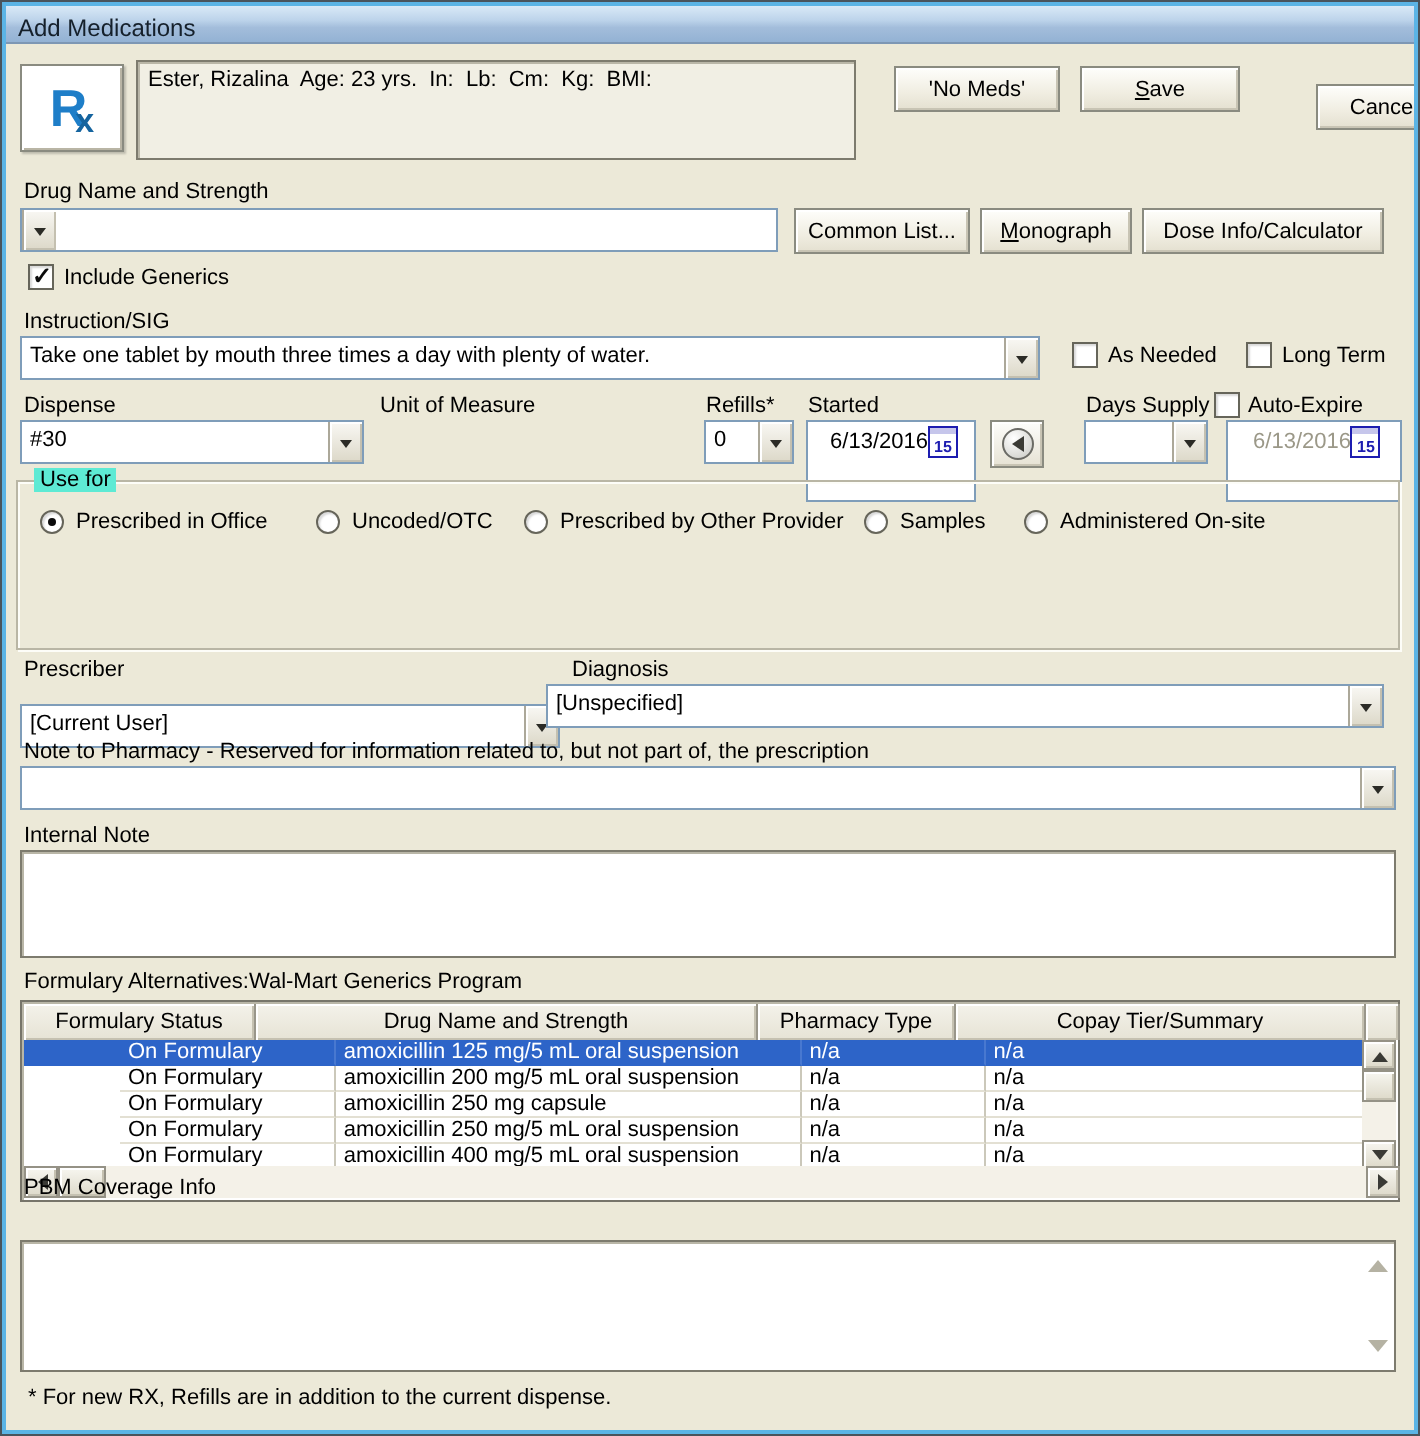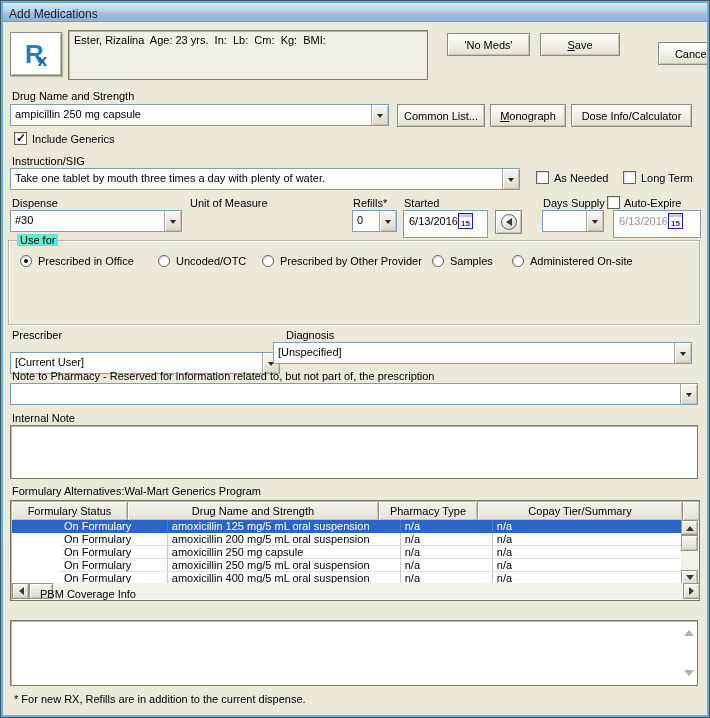--- a/index.html
+++ b/index.html
@@ -54,22 +54,22 @@
     border:1px solid #8A8B80; box-shadow: inset 1px 1px 0 #FFFFFF, inset -1px -1px 0 #B9B5A5, 1px 1px 1px rgba(0,0,0,0.2);
     display:flex; align-items:center; justify-content:center; }
   .rx-r { font-size:26px; font-weight:bold; color:#1E7EC8; line-height:26px; }
   .rx-x { font-size:17px; font-weight:bold; color:#15649F; margin:14px 0 0 -6px; }
 
   
   .calbtn { width:15px; height:16px; margin:2px 2px 0 0; background:#fff; border:1px solid #1D1DB0;
     color:#1D1DB0; font-size:8px; font-weight:bold; display:flex; align-items:flex-end; justify-content:center;
     box-shadow: inset 0 3px 0 rgba(29,29,176,0.25); }
 
-  .datefield { position:absolute; height:28px; background:#fff; border:1px solid #7F9DB9;
-    display:flex; justify-content:flex-start; }
+  .datefield { position:absolute; height:41px; background:#fff; border:1px solid #7F9DB9;
+    display:flex; justify-content:center; }
   .datefield .val { padding:4px 0 0 5px; font-size:11px; }
   .datefield.disabled .val { color:#9B9888; }
 
   .roundbtn { position:absolute; width:27px; height:24px; background:linear-gradient(#FDFDFB,#E6E2D4);
     border:1px solid #8A8B80; box-shadow: inset 1px 1px 0 #fff, inset -1px -1px 0 #C8C4B4;
     display:flex; align-items:center; justify-content:center; }
   .roundbtn .circle { width:16px; height:16px; border-radius:50%; border:1px solid #6B6B66;
     background: radial-gradient(circle at 35% 30%, #FFFFFF, #C9C9C4); display:flex; align-items:center; justify-content:center; }
   .tri-left { width:0; height:0; border:4px solid transparent; border-right:6px solid #3A3A35; margin-left:-4px; }
 
@@ -131,21 +131,20 @@
 
   <div class="btn" style="left:447px; top:33px; width:83px; height:23px;">'No Meds'</div>
   <div class="btn" style="left:540px; top:33px; width:80px; height:23px;">
     <span class="accel">S</span>
       <span>ave</span>
   </div>
   <div class="btn" style="left:630px; top:42px; width:68px; height:23px;margin-left:28px;">Cancel</div>
 
   <div class="label" style="left:12px; top:90px;">Drug Name and Strength</div>
   <div class="combo" style="left:10px; top:104px; width:379px;">
-    <span class="val">ampicillin 250 mg capsule</span>
     <span class="arrowbtn">
         <span class="tri-down"></span>
       </span>
   </div>
   <div class="btn" style="left:397px; top:104px; width:88px; height:23px;">Common List...</div>
   <div class="btn" style="left:490px; top:104px; width:76px; height:23px;">
     <span class="accel">M</span>
       <span>onograph</span>
   </div>
   <div class="btn" style="left:571px; top:104px; width:121px; height:23px;">Dose Info/Calculator</div>
@@ -303,21 +302,21 @@
       <div class="sbtn left">
           <span class="arrow-glyph ag-left"></span>
         </div>
       <div class="sbtn thumb-h"></div>
       <div class="sbtn right">
           <span class="arrow-glyph ag-right"></span>
         </div>
     </div>
   </div>
 
-  <div class="label" style="left:12px; top:588px;padding-left:28px;">PBM Coverage Info</div>
+  <div class="label" style="left:12px; top:588px;">PBM Coverage Info</div>
   <div class="sunken" style="left:10px; top:620px; width:688px; height:66px;">
     <span></span>
     <span class="pbm-arrow pbm-up"></span>
     <span class="pbm-arrow pbm-down"></span>
   </div>
 
   <div class="label" style="left:14px; top:693px;">* For new RX, Refills are in addition to the current dispense.</div>
 </div>
 
 </body></html>

